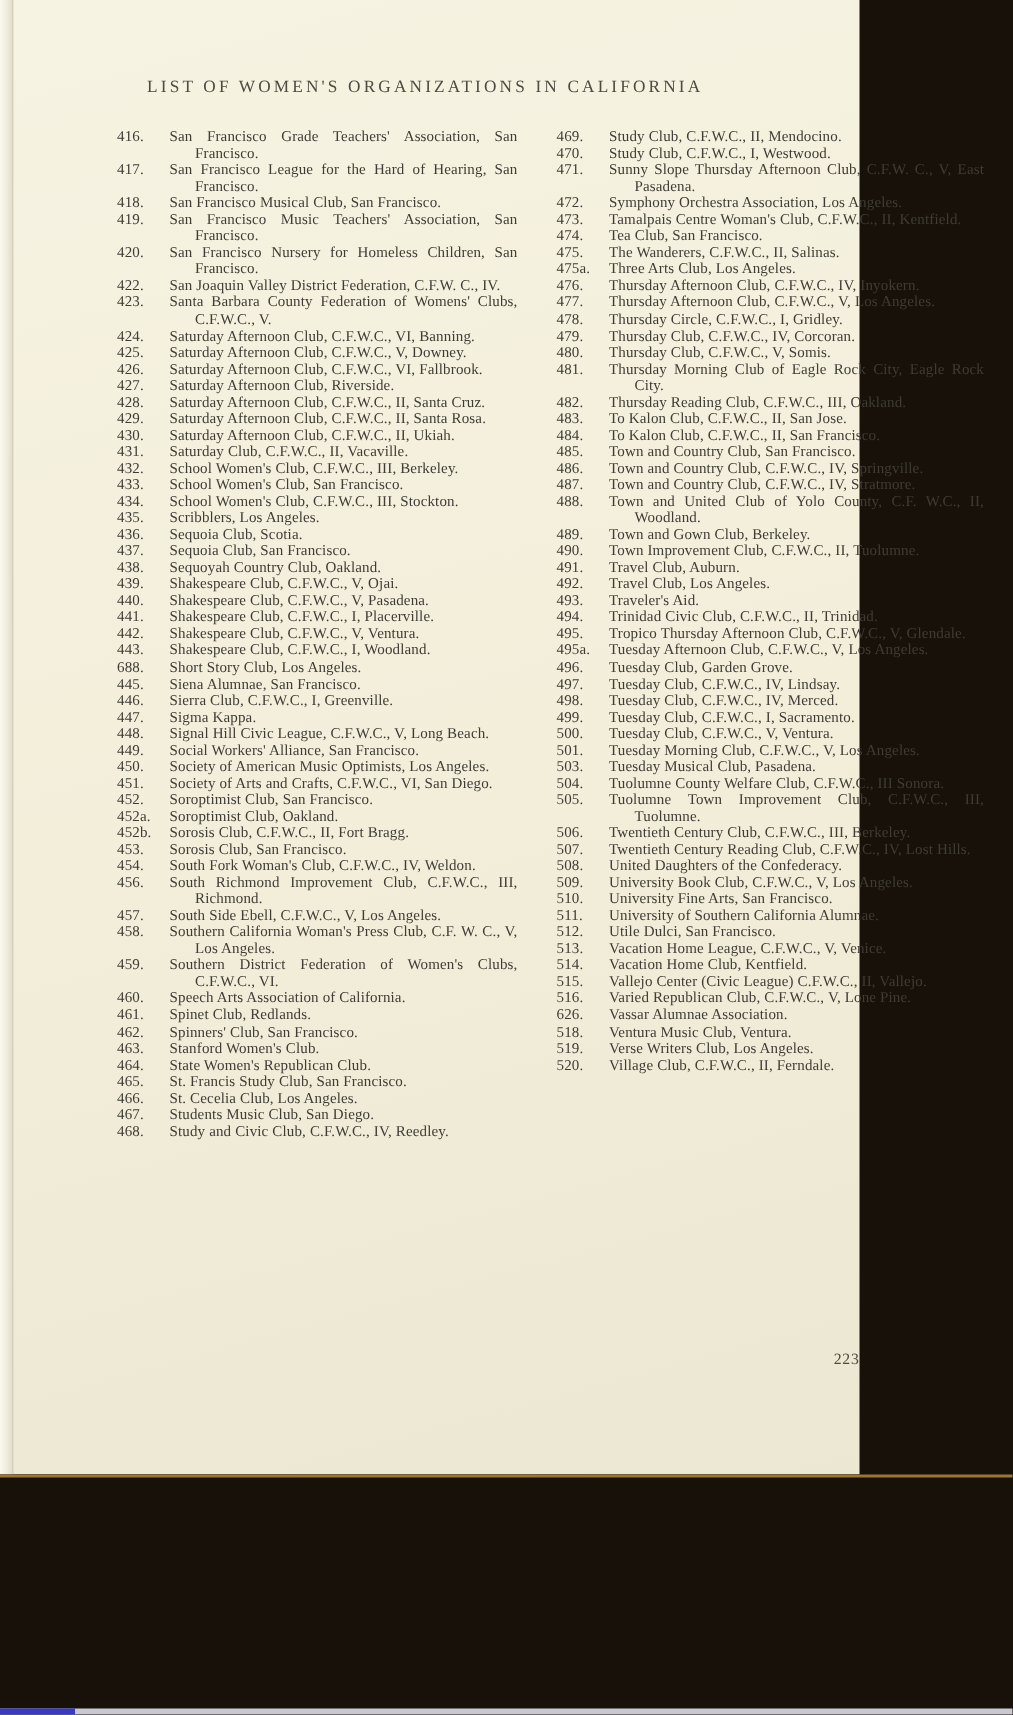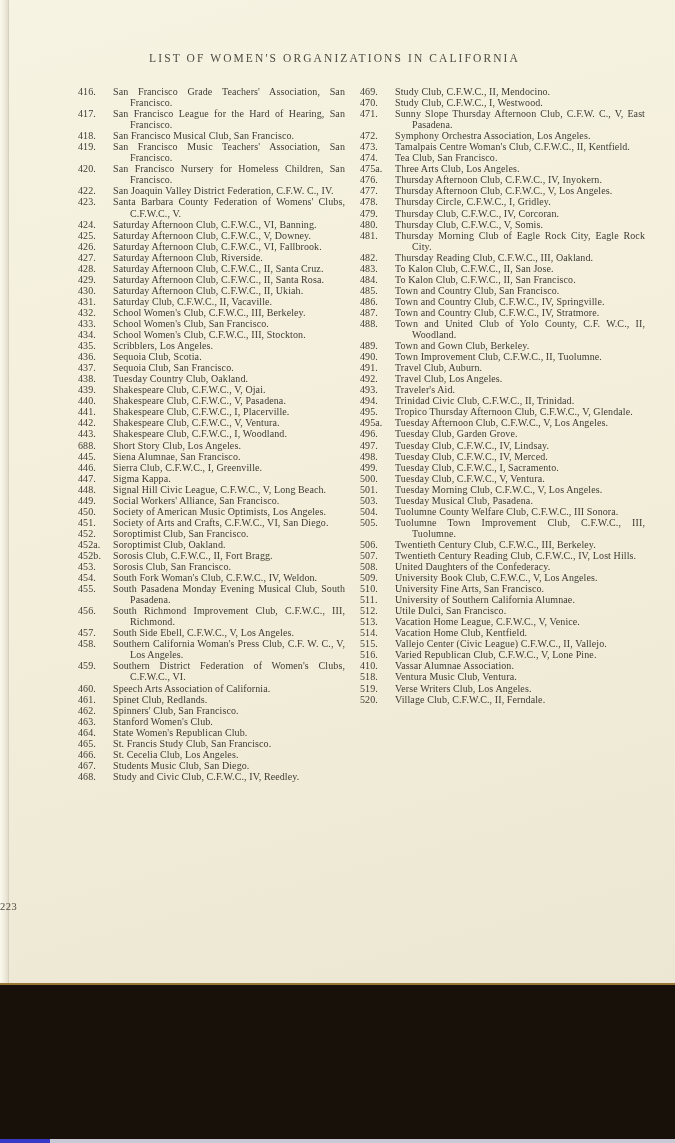--- a/index.html
+++ b/index.html
@@ -19,59 +19,59 @@
   body{
     width:675px;height:1143px;
     background:var(--scan-bg);
     font-family:"Liberation Serif","DejaVu Serif",serif;
     color:var(--ink);
     overflow:hidden;
     position:relative;
   }
   .page{
     position:absolute;top:0;left:0;
-    width:675px;height:983px;
+    width:573px;height:983px;
     background:linear-gradient(165deg,var(--paper-hi) 0%,var(--paper) 55%,var(--paper-lo) 100%);
   }
   .page-edge{
     position:absolute;top:0;left:0;
     width:9px;height:983px;
     background:linear-gradient(90deg,#fbf9ee 0%,#efebdc 60%,#e2ddcb 100%);
     border-right:1px solid #d5d0bf;
   }
   .page-header{
     position:absolute;top:52px;left:0;right:6px;
     text-align:center;
     font-size:11.5px;
     letter-spacing:2.1px;
     color:var(--title-ink);
     white-space:nowrap;
   }
   .columns{
     position:absolute;top:86px;left:78px;
-    display:flex;gap:15px;
+    display:flex;gap:26px;
     font-size:10px;
     line-height:11.05px;
   }
   .col-left{width:267px;}
   .col-right{width:285px;}
   .entry{
     padding-left:52px;
     text-indent:-52px;
     text-align:justify;
     letter-spacing:0.1px;
   }
   .entry .num{
     display:inline-block;
     min-width:35px;
     text-indent:0;
   }
   .page-number{
-    position:absolute;top:901px;left:0;right:0;
-    text-align:left;
+    position:absolute;top:901px;left:12px;right:0;
+    text-align:right;
     font-size:10.5px;
     color:var(--title-ink);
     letter-spacing:0.5px;
   }
   .scan-bottom{
     position:absolute;top:983px;left:0;
     width:675px;height:160px;
     background:var(--scan-bg);
     border-top:2px solid var(--gold);
   }
@@ -108,40 +108,39 @@
         <div class="entry"><span class="num">428.</span><span>Saturday Afternoon Club, C.F.W.C., II, Santa Cruz.</span></div>
         <div class="entry"><span class="num">429.</span><span>Saturday Afternoon Club, C.F.W.C., II, Santa Rosa.</span></div>
         <div class="entry"><span class="num">430.</span><span>Saturday Afternoon Club, C.F.W.C., II, Ukiah.</span></div>
         <div class="entry"><span class="num">431.</span><span>Saturday Club, C.F.W.C., II, Vacaville.</span></div>
         <div class="entry"><span class="num">432.</span><span>School Women's Club, C.F.W.C., III, Berkeley.</span></div>
         <div class="entry"><span class="num">433.</span><span>School Women's Club, San Francisco.</span></div>
         <div class="entry"><span class="num">434.</span><span>School Women's Club, C.F.W.C., III, Stockton.</span></div>
         <div class="entry"><span class="num">435.</span><span>Scribblers, Los Angeles.</span></div>
         <div class="entry"><span class="num">436.</span><span>Sequoia Club, Scotia.</span></div>
         <div class="entry"><span class="num">437.</span><span>Sequoia Club, San Francisco.</span></div>
-        <div class="entry"><span class="num">438.</span><span>Tuesday Country Club, Oakland.</span></div>
+        <div class="entry"><span class="num">438.</span><span>Sequoyah Country Club, Oakland.</span></div>
         <div class="entry"><span class="num">439.</span><span>Shakespeare Club, C.F.W.C., V, Ojai.</span></div>
         <div class="entry"><span class="num">440.</span><span>Shakespeare Club, C.F.W.C., V, Pasadena.</span></div>
         <div class="entry"><span class="num">441.</span><span>Shakespeare Club, C.F.W.C., I, Placerville.</span></div>
         <div class="entry"><span class="num">442.</span><span>Shakespeare Club, C.F.W.C., V, Ventura.</span></div>
         <div class="entry"><span class="num">443.</span><span>Shakespeare Club, C.F.W.C., I, Woodland.</span></div>
         <div class="entry"><span class="num">688.</span><span>Short Story Club, Los Angeles.</span></div>
         <div class="entry"><span class="num">445.</span><span>Siena Alumnae, San Francisco.</span></div>
         <div class="entry"><span class="num">446.</span><span>Sierra Club, C.F.W.C., I, Greenville.</span></div>
         <div class="entry"><span class="num">447.</span><span>Sigma Kappa.</span></div>
         <div class="entry"><span class="num">448.</span><span>Signal Hill Civic League, C.F.W.C., V, Long Beach.</span></div>
         <div class="entry"><span class="num">449.</span><span>Social Workers' Alliance, San Francisco.</span></div>
         <div class="entry"><span class="num">450.</span><span>Society of American Music Optimists, Los Angeles.</span></div>
         <div class="entry"><span class="num">451.</span><span>Society of Arts and Crafts, C.F.W.C., VI, San Diego.</span></div>
         <div class="entry"><span class="num">452.</span><span>Soroptimist Club, San Francisco.</span></div>
         <div class="entry"><span class="num">452a.</span><span>Soroptimist Club, Oakland.</span></div>
         <div class="entry"><span class="num">452b.</span><span>Sorosis Club, C.F.W.C., II, Fort Bragg.</span></div>
         <div class="entry"><span class="num">453.</span><span>Sorosis Club, San Francisco.</span></div>
         <div class="entry"><span class="num">454.</span><span>South Fork Woman's Club, C.F.W.C., IV, Weldon.</span></div>
-        <div class="entry"><span class="num">455.</span><span>South Pasadena Monday Evening Musical Club, South Pasadena.</span></div>
         <div class="entry"><span class="num">456.</span><span>South Richmond Improvement Club, C.F.W.C., III, Richmond.</span></div>
         <div class="entry"><span class="num">457.</span><span>South Side Ebell, C.F.W.C., V, Los Angeles.</span></div>
         <div class="entry"><span class="num">458.</span><span>Southern California Woman's Press Club, C.F. W. C., V, Los Angeles.</span></div>
         <div class="entry"><span class="num">459.</span><span>Southern District Federation of Women's Clubs, C.F.W.C., VI.</span></div>
         <div class="entry"><span class="num">460.</span><span>Speech Arts Association of California.</span></div>
         <div class="entry"><span class="num">461.</span><span>Spinet Club, Redlands.</span></div>
         <div class="entry"><span class="num">462.</span><span>Spinners' Club, San Francisco.</span></div>
         <div class="entry"><span class="num">463.</span><span>Stanford Women's Club.</span></div>
         <div class="entry"><span class="num">464.</span><span>State Women's Republican Club.</span></div>
         <div class="entry"><span class="num">465.</span><span>St. Francis Study Club, San Francisco.</span></div>
@@ -149,20 +148,21 @@
         <div class="entry"><span class="num">467.</span><span>Students Music Club, San Diego.</span></div>
         <div class="entry"><span class="num">468.</span><span>Study and Civic Club, C.F.W.C., IV, Reedley.</span></div>
       </div>
     <div class="col-right">
         <div class="entry"><span class="num">469.</span><span>Study Club, C.F.W.C., II, Mendocino.</span></div>
         <div class="entry"><span class="num">470.</span><span>Study Club, C.F.W.C., I, Westwood.</span></div>
         <div class="entry"><span class="num">471.</span><span>Sunny Slope Thursday Afternoon Club, C.F.W. C., V, East Pasadena.</span></div>
         <div class="entry"><span class="num">472.</span><span>Symphony Orchestra Association, Los Angeles.</span></div>
         <div class="entry"><span class="num">473.</span><span>Tamalpais Centre Woman's Club, C.F.W.C., II, Kentfield.</span></div>
         <div class="entry"><span class="num">474.</span><span>Tea Club, San Francisco.</span></div>
+        <div class="entry"><span class="num">475.</span><span>The Wanderers, C.F.W.C., II, Salinas.</span></div>
         <div class="entry"><span class="num">475a.</span><span>Three Arts Club, Los Angeles.</span></div>
         <div class="entry"><span class="num">476.</span><span>Thursday Afternoon Club, C.F.W.C., IV, Inyokern.</span></div>
         <div class="entry"><span class="num">477.</span><span>Thursday Afternoon Club, C.F.W.C., V, Los Angeles.</span></div>
         <div class="entry"><span class="num">478.</span><span>Thursday Circle, C.F.W.C., I, Gridley.</span></div>
         <div class="entry"><span class="num">479.</span><span>Thursday Club, C.F.W.C., IV, Corcoran.</span></div>
         <div class="entry"><span class="num">480.</span><span>Thursday Club, C.F.W.C., V, Somis.</span></div>
         <div class="entry"><span class="num">481.</span><span>Thursday Morning Club of Eagle Rock City, Eagle Rock City.</span></div>
         <div class="entry"><span class="num">482.</span><span>Thursday Reading Club, C.F.W.C., III, Oakland.</span></div>
         <div class="entry"><span class="num">483.</span><span>To Kalon Club, C.F.W.C., II, San Jose.</span></div>
         <div class="entry"><span class="num">484.</span><span>To Kalon Club, C.F.W.C., II, San Francisco.</span></div>
@@ -191,21 +191,21 @@
         <div class="entry"><span class="num">507.</span><span>Twentieth Century Reading Club, C.F.W.C., IV, Lost Hills.</span></div>
         <div class="entry"><span class="num">508.</span><span>United Daughters of the Confederacy.</span></div>
         <div class="entry"><span class="num">509.</span><span>University Book Club, C.F.W.C., V, Los Angeles.</span></div>
         <div class="entry"><span class="num">510.</span><span>University Fine Arts, San Francisco.</span></div>
         <div class="entry"><span class="num">511.</span><span>University of Southern California Alumnae.</span></div>
         <div class="entry"><span class="num">512.</span><span>Utile Dulci, San Francisco.</span></div>
         <div class="entry"><span class="num">513.</span><span>Vacation Home League, C.F.W.C., V, Venice.</span></div>
         <div class="entry"><span class="num">514.</span><span>Vacation Home Club, Kentfield.</span></div>
         <div class="entry"><span class="num">515.</span><span>Vallejo Center (Civic League) C.F.W.C., II, Vallejo.</span></div>
         <div class="entry"><span class="num">516.</span><span>Varied Republican Club, C.F.W.C., V, Lone Pine.</span></div>
-        <div class="entry"><span class="num">410.</span><span>Vassar Alumnae Association.</span></div>
+        <div class="entry"><span class="num">626.</span><span>Vassar Alumnae Association.</span></div>
         <div class="entry"><span class="num">518.</span><span>Ventura Music Club, Ventura.</span></div>
         <div class="entry"><span class="num">519.</span><span>Verse Writers Club, Los Angeles.</span></div>
         <div class="entry"><span class="num">520.</span><span>Village Club, C.F.W.C., II, Ferndale.</span></div>
       </div>
   </div>
   <div class="page-number">223</div>
 </div>
 
 <div class="scan-bottom">
   <div class="bottom-strip"></div>

